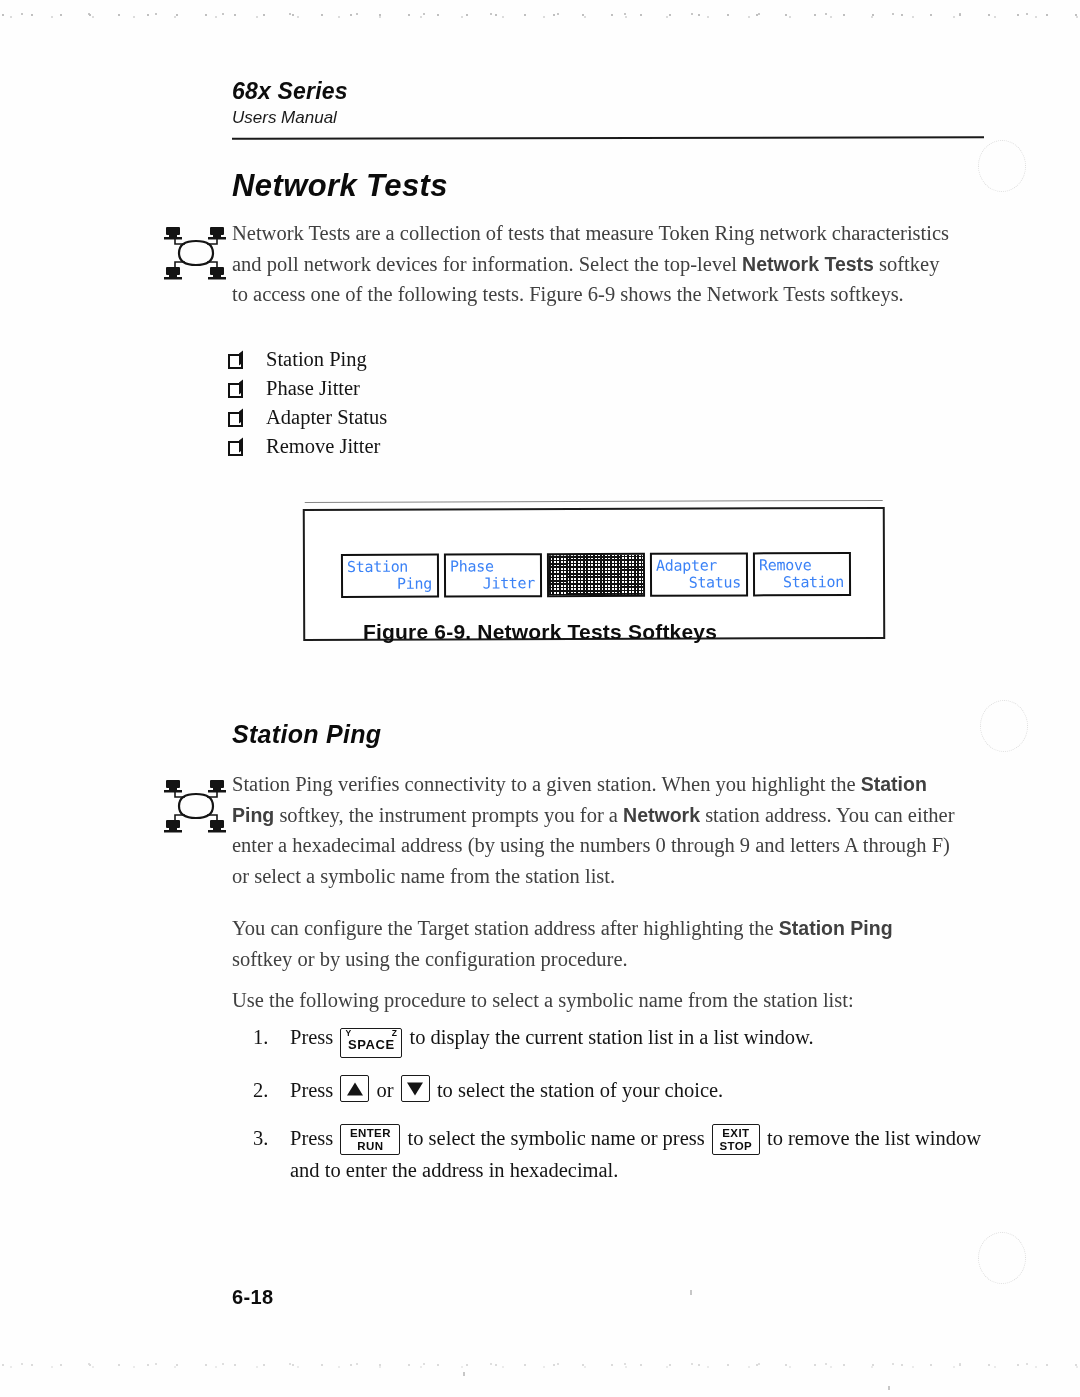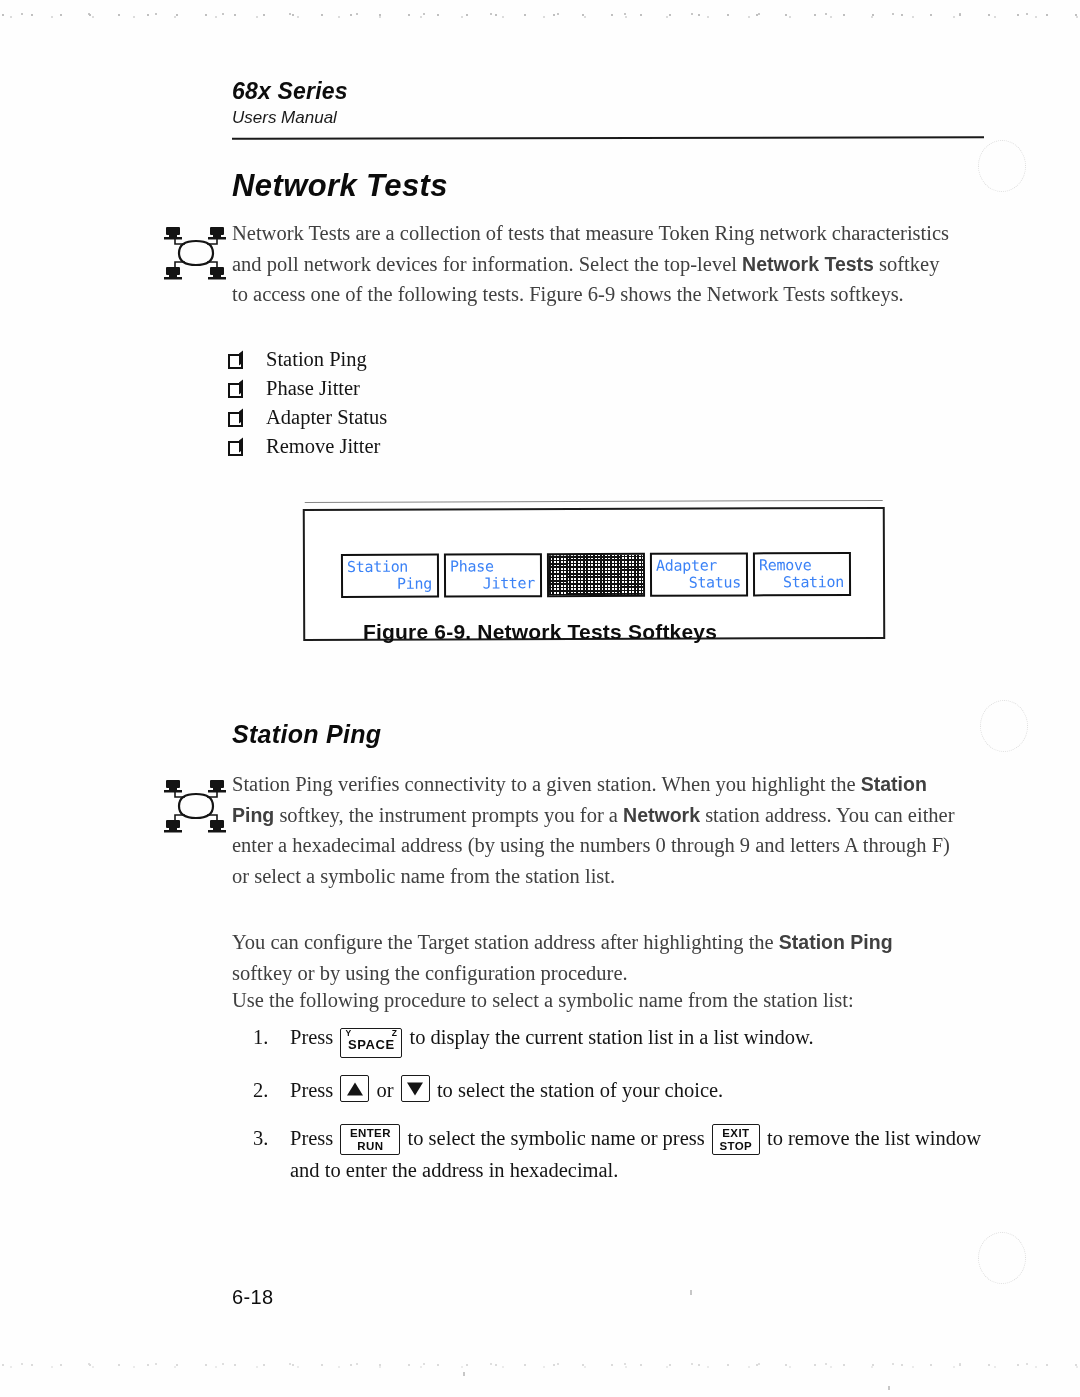--- a/index.html
+++ b/index.html
@@ -308,21 +308,21 @@
     border-right: 8px solid transparent;
     border-top: 13px solid #141414;
   }
 
   
   .folio {
     position: absolute;
     left: 232px;
     top: 1286px;
     font-family: "Liberation Sans", sans-serif;
-    font-weight: normal;
+    font-weight: bold;
     font-size: 20px;
     letter-spacing: .4px;
     color: #0d0d0d;
   }
   .fleck {
     position: absolute;
     background: #b9b9b9;
     width: 2px; height: 5px;
     opacity: .8;
   }
@@ -459,21 +459,21 @@
           <rect x="45" y="55" width="18" height="2.5"></rect>
         </g>
       </g>
     </svg>
   </div>
 
   <div class="para" style="left:232px; top:769px; width:730px;">
     <span>Station Ping verifies connectivity to a given station.  When you highlight the </span><b>Station Ping</b><span> softkey, the instrument prompts you for a </span><b>Network</b><span> station address.  You can either enter a hexadecimal address (by using the numbers 0 through 9 and letters A through F) or select a symbolic name from the station list.</span>
   </div>
 
-  <div class="para" style="left:232px; top:913px; width:726px;margin-top:14px;">
+  <div class="para" style="left:232px; top:913px; width:726px;">
     <span>You can configure the Target station address after highlighting the </span><b>Station Ping</b><span> softkey or by using the configuration procedure.</span>
   </div>
 
   <div class="para" style="left:232px; top:985px; width:730px;">Use the following procedure to select a symbolic name from the station list:</div>
 
   <div class="steps">
 
     <div class="step">
       <div class="step-num">1.</div>
       <div class="step-txt">

